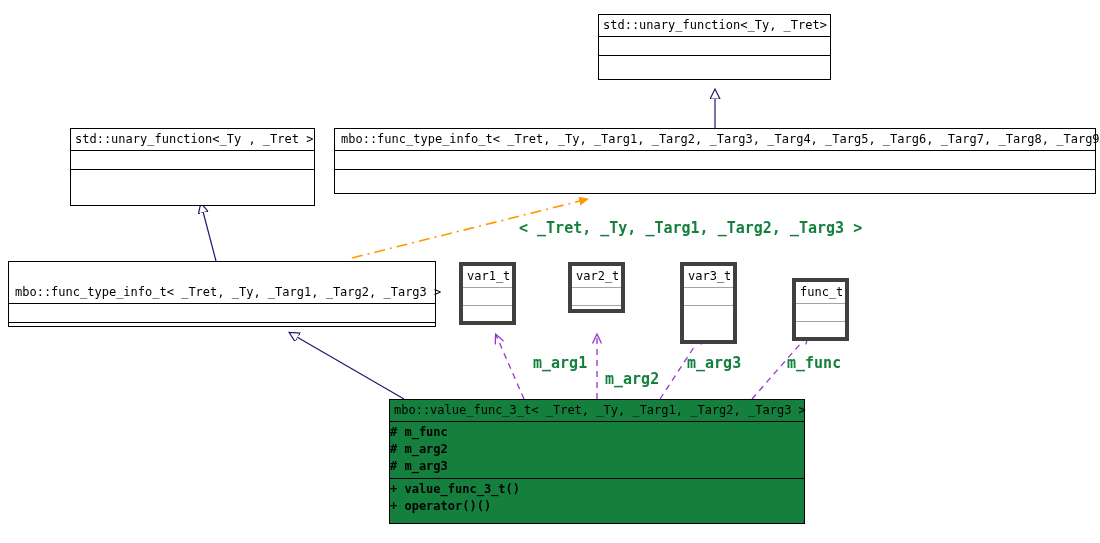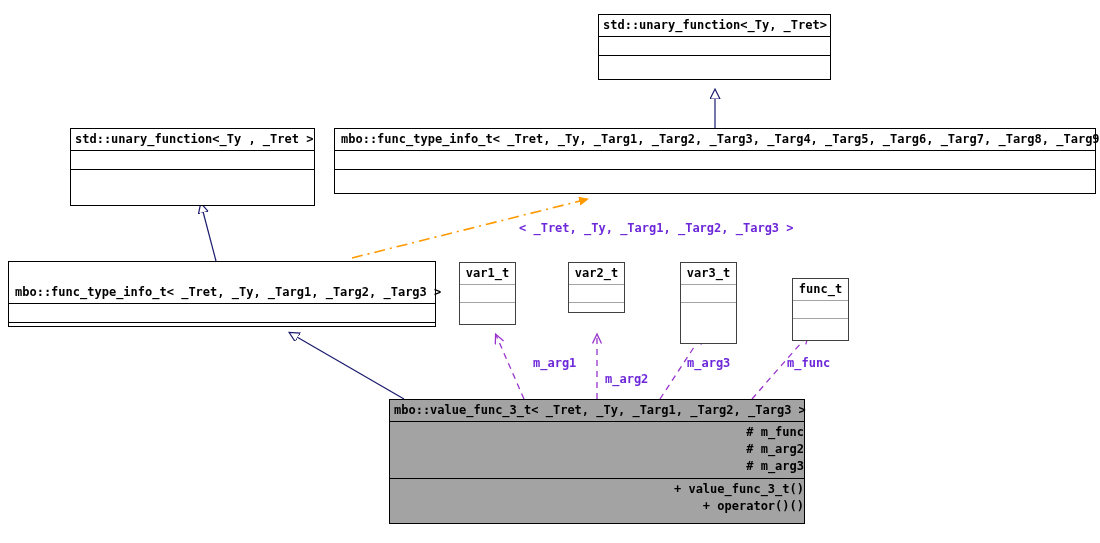--- a/index.html
+++ b/index.html
@@ -27,27 +27,27 @@
     height: 543px;
     pointer-events: none;
   }
   .uml-node {
     position: absolute;
     box-sizing: border-box;
     background: #ffffff;
     border: 1px solid #000000;
   }
   .uml-node.gray-border {
-    border: 1px solid #404040;
+    border: 4px solid #404040;
   }
   .uml-node.filled {
-    background: #a3a3a3;
+    background: #15803d;
   }
   .node-title {
-    font-weight: bold;
+    font-weight: normal;
     font-size: 12px;
     line-height: 14px;
     color: #000000;
     text-align: center;
     padding: 3px 4px 4px 4px;
     white-space: nowrap;
   }
   .node-sep {
     height: 1px;
     background: #000000;
@@ -57,32 +57,32 @@
     background: #a4a4a4;
   }
   .node-compartment {
     min-height: 18px;
   }
   .member-line {
     font-weight: bold;
     font-size: 12px;
     line-height: 17px;
     color: #000000;
-    text-align: right;
+    text-align: left;
     white-space: nowrap;
   }
   .compartment-pad {
     padding: 2px 0 3px 0;
   }
   .edge-label {
     position: absolute;
     font-weight: bold;
-    font-size: 12px;
+    font-size: 15px;
     line-height: 14px;
-    color: #6d28d9;
+    color: #15803d;
     white-space: nowrap;
   }
 </style>
 </head>
 <body>
 
 <div id="diagram-canvas">
 
   <svg id="edge-layer" viewBox="0 0 1100 543" xmlns="http://www.w3.org/2000/svg">
     <defs>

